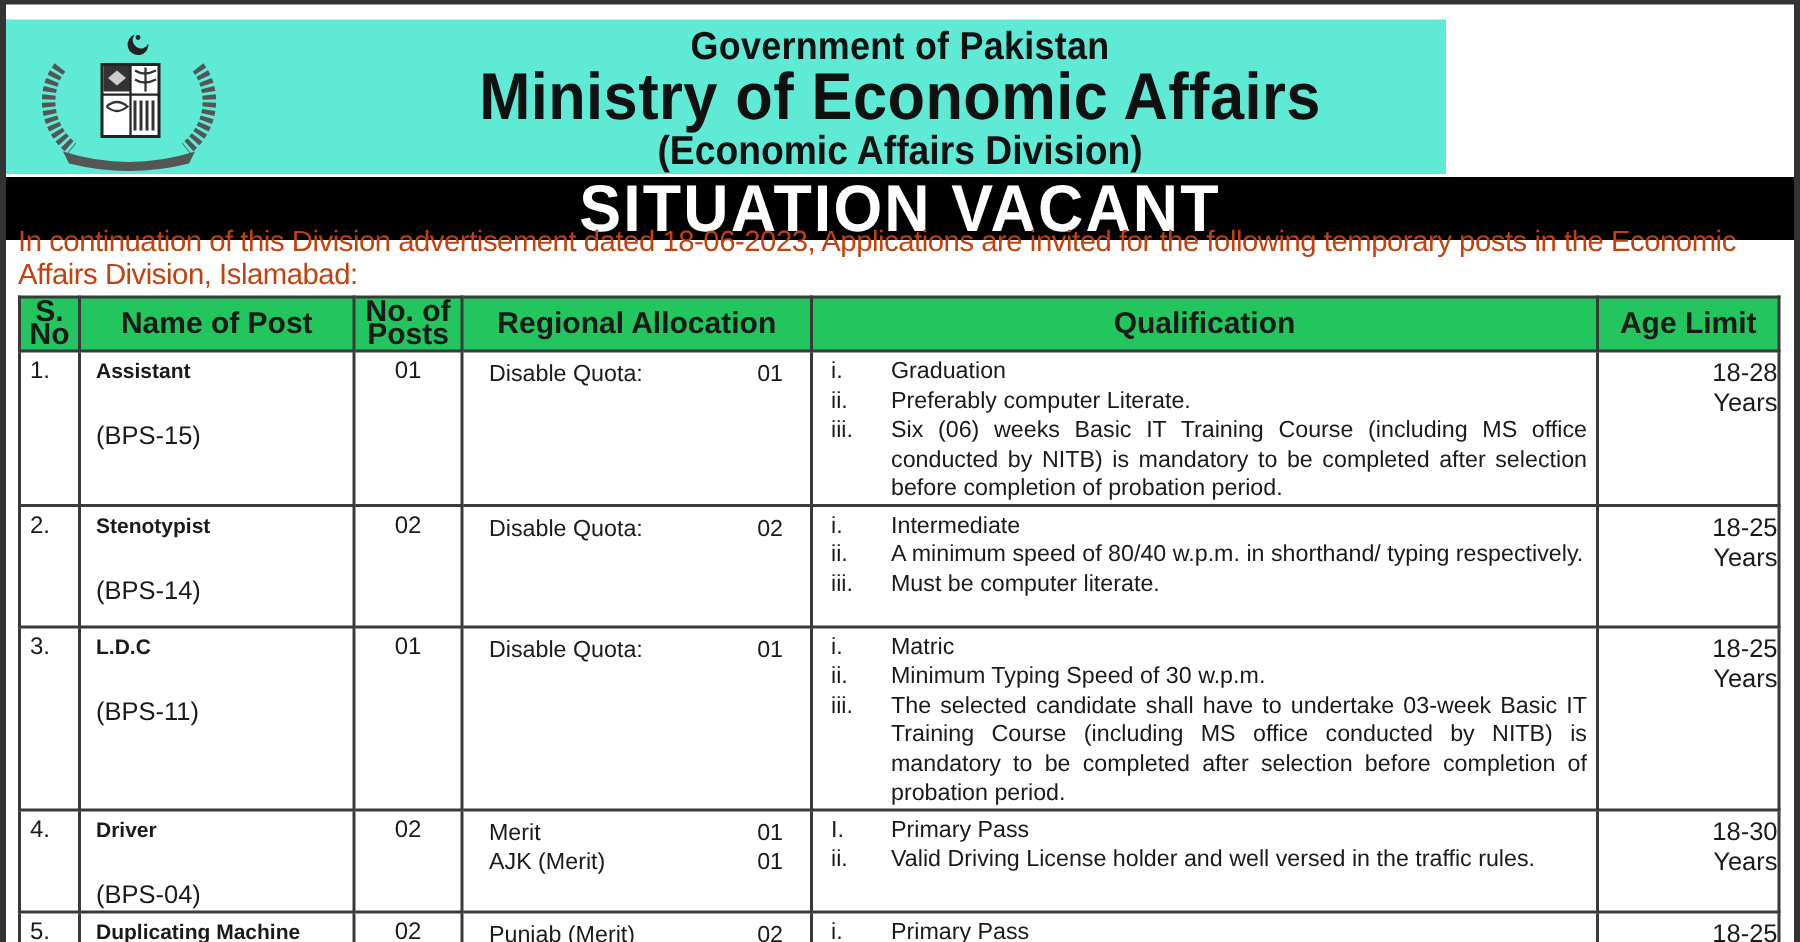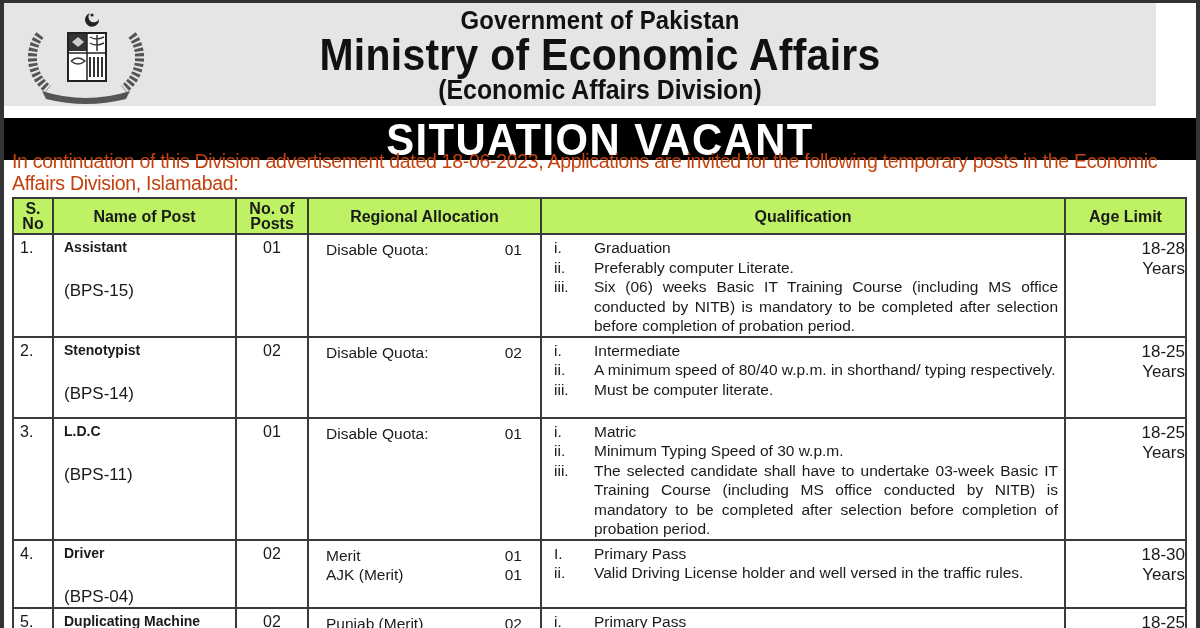--- a/index.html
+++ b/index.html
@@ -1,29 +1,29 @@
 <!DOCTYPE html>
 <html><head>
 <meta charset="utf-8">
 <style>
   * { box-sizing: border-box; margin: 0; padding: 0; }
   html, body { width: 1200px; height: 628px; overflow: hidden; background: #fff; }
   body { font-family: "Liberation Sans", sans-serif; color: #1a1a1a; position: relative; }
   .frame { position: absolute; left: 0; top: 0; width: 1200px; height: 628px; border-left: 4px solid #333; border-right: 4px solid #333; border-top: 3px solid #333; }
-  .header { position: absolute; left: 4px; top: 3px; width: 1152px; height: 103px; background: #e5e5e5; }
+  .header { position: absolute; left: 4px; top: 13px; width: 960px; height: 103px; background: #5eead4; }
   .emblem { position: absolute; left: 14px; top: 2px; width: 136px; height: 100px; }
   .gov { position: absolute; left: 0; width: 1192px; top: 2px; font-size: 26px; font-weight: bold; text-align: center; letter-spacing: 0.2px; transform: scaleX(0.92); color: #111; }
   .ministry { position: absolute; left: 0; width: 1192px; top: 27px; font-size: 44px; font-weight: bold; text-align: center; transform: scaleX(0.93); color: #111; letter-spacing: 0.3px; }
   .division { position: absolute; left: 0; width: 1192px; top: 72px; font-size: 27px; font-weight: bold; text-align: center; transform: scaleX(0.92); color: #111; }
   .banner { position: absolute; left: 4px; top: 106px; width: 1192px; height: 42px; background: #000; margin-top: 12px; }
   .banner-text { position: absolute; left: 0; width: 1192px; top: -3px; text-align: center; color: #fff; font-size: 44px; font-weight: bold; letter-spacing: 1.5px; transform: scaleX(0.95); }
   .intro { position: absolute; left: 12px; top: 150px; width: 1180px; font-size: 19.5px; line-height: 22px; color: #c2410c; letter-spacing: -0.3px; }
   table.posts { position: absolute; left: 12px; top: 197px; width: 1173px; border-collapse: collapse; table-layout: fixed; font-size: 16px; }
   table.posts th, table.posts td { border: 2px solid #3a3a3a; vertical-align: top; }
-  table.posts th { background: #bef264; font-weight: bold; font-size: 16px; text-align: center; vertical-align: middle; line-height: 15px; height: 36px; }
+  table.posts th { background: #22c55e; font-weight: bold; font-size: 20px; text-align: center; vertical-align: middle; line-height: 15px; height: 36px; }
   td.sno { padding: 4px 0 0 6px; font-size: 16px; }
   td.name { padding: 3px 0 0 10px; }
   .pname { font-weight: bold; font-size: 14px; line-height: 19px; }
   .pbps { font-size: 17px; line-height: 20px; margin-top: 24px; }
   td.nposts { text-align: center; padding-top: 4px; font-size: 16px; }
   td.region { padding: 5px 18px 0 17px; font-size: 15.5px; }
   .alloc { display: flex; justify-content: space-between; line-height: 19px; }
   td.qual { padding: 3px 6px 0 12px; font-size: 15.5px; }
   .qitem { display: flex; line-height: 19.5px; }
   .qnum { width: 40px; flex: none; }

